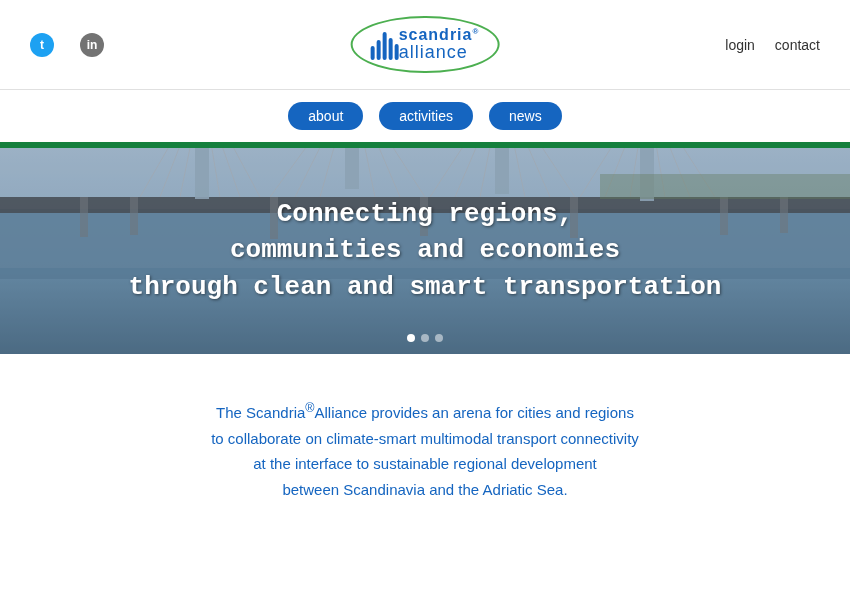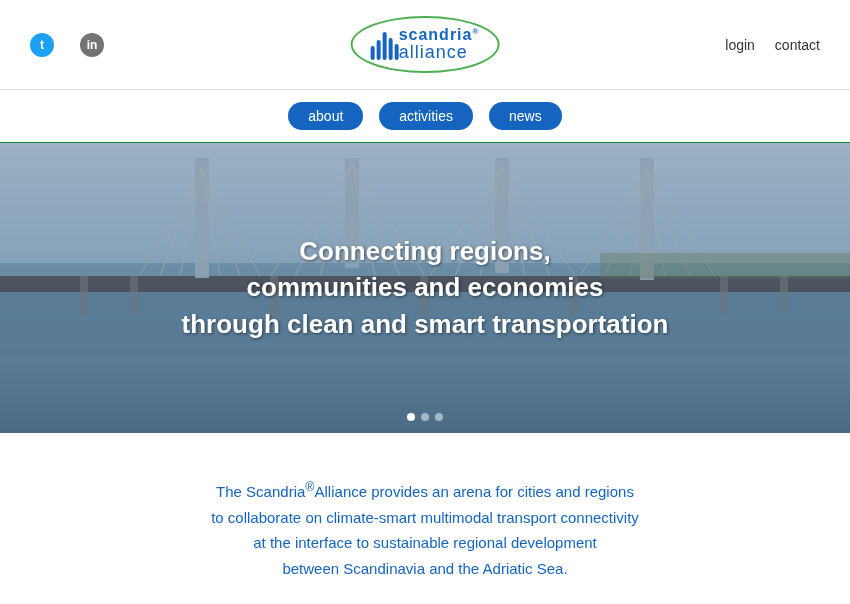--- a/index.html
+++ b/index.html
@@ -94,40 +94,41 @@
     }
 
     
     .nav {
       display: flex;
       justify-content: center;
       align-items: center;
       gap: 16px;
       padding: 12px 0;
       background: #fff;
-      border-bottom: 1px solid #15803d;
+      border-bottom: 6px solid #15803d;
     }
     .nav-btn {
       background: #1565C0;
       color: #fff;
       border: none;
       border-radius: 20px;
       padding: 6px 20px;
       font-size: 14px;
       cursor: pointer;
       font-weight: 500;
     }
 
     
     .hero {
       position: relative;
       width: 100%;
-      height: 290px;
+      height: 206px;
       overflow: hidden;
       background: linear-gradient(to bottom, #b0c8d8 0%, #8aafc4 30%, #7a9fb8 60%, #5a7a90 100%);
+      font-family: Liberation Mono, monospace;
     }
 
     
     .cables-svg {
       position: absolute;
       bottom: 75px;
       left: 0;
       width: 100%;
       height: 200px;
       pointer-events: none;

